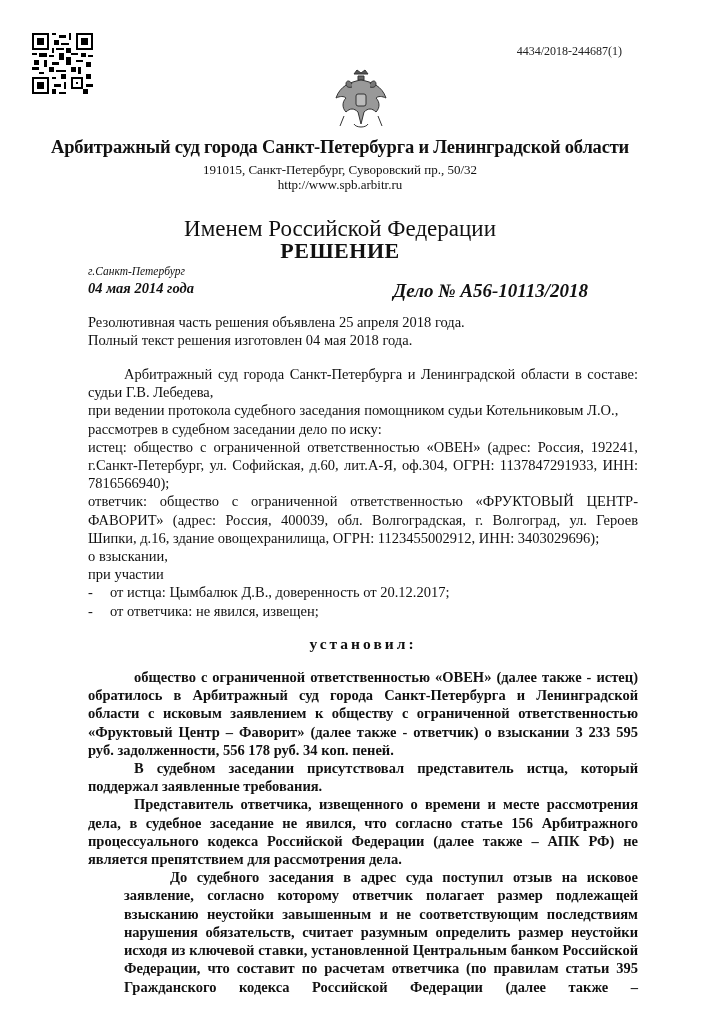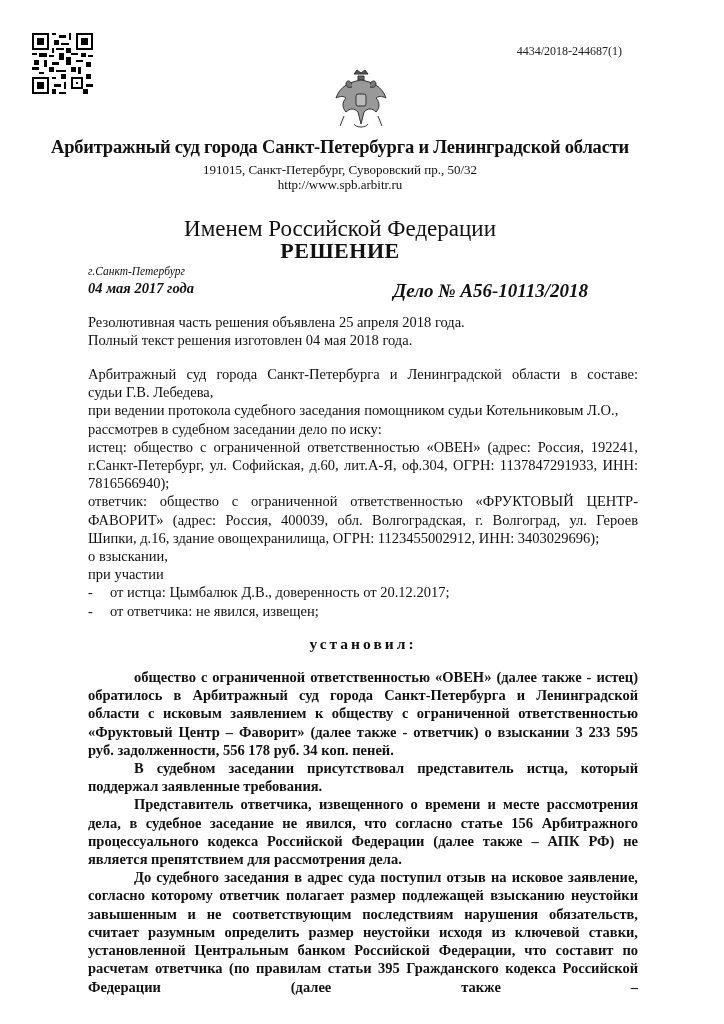--- a/index.html
+++ b/index.html
@@ -12,21 +12,21 @@
   #court-name { top: 137px; font-weight: bold; font-size: 18.5px; letter-spacing: -0.2px; }
   #court-address { top: 162px; font-size: 13px; }
   #court-site { top: 177px; font-size: 13px; }
   #rf-title { top: 216px; font-weight: normal; font-size: 23px; }
   #decision-title { top: 238px; font-weight: bold; font-size: 22px; letter-spacing: 0.5px; }
   #city { left: 88px; top: 265px; font-style: italic; font-size: 11.5px; }
   #date { left: 88px; top: 280px; font-style: italic; font-weight: bold; font-size: 14.5px; }
   #case-no { right: 136px; top: 280px; font-style: italic; font-weight: bold; font-size: 19px; }
   .body-text { left: 88px; width: 550px; font-size: 14.5px; line-height: 18.2px; }
   .p { margin: 0; text-align: justify; }
-  .last-line-justify { text-align-last: justify; }
+  .last-line-justify { text-align-last: justify; margin-left: 36px; }
   .indent { text-indent: 46px; font-weight: bold; }
   .dash-item { padding-left: 0; }
   .dash-item .dash { display: inline-block; width: 22px; }
   #established { font-weight: bold; letter-spacing: 3px; text-align: center; font-size: 15.5px; margin: 15px; }
 </style>
 </head>
 <body>
 
 <svg id="qr" class="abs" viewBox="0 0 25 25" shape-rendering="crispEdges">
   <rect x="0" y="0" width="25" height="25" fill="#fff"></rect>
@@ -98,21 +98,21 @@
 </svg>
 
 <div id="court-name" class="abs center">Арбитражный суд города Санкт-Петербурга и Ленинградской области</div>
 <div id="court-address" class="abs center">191015, Санкт-Петербург, Суворовский пр., 50/32</div>
 <div id="court-site" class="abs center">http://www.spb.arbitr.ru</div>
 
 <div id="rf-title" class="abs center">Именем Российской Федерации</div>
 <div id="decision-title" class="abs center">РЕШЕНИЕ</div>
 
 <div id="city" class="abs">г.Санкт-Петербург</div>
-<div id="date" class="abs">04 мая 2017 года</div>
+<div id="date" class="abs">04 мая 2014 года</div>
 <div id="case-no" class="abs">Дело № А56-10113/2018</div>
 
 <div class="abs body-text" style="top:313px;">
   <p class="p">Резолютивная часть решения объявлена  25 апреля 2018 года.</p>
   <p class="p">Полный текст решения изготовлен  04 мая 2018 года.</p>
 </div>
 
 <div class="abs body-text" style="top:365px;">
   <p class="p last-line-justify">Арбитражный суд города Санкт-Петербурга и Ленинградской области в составе:</p>
   <p class="p">судьи  Г.В. Лебедева,</p>

